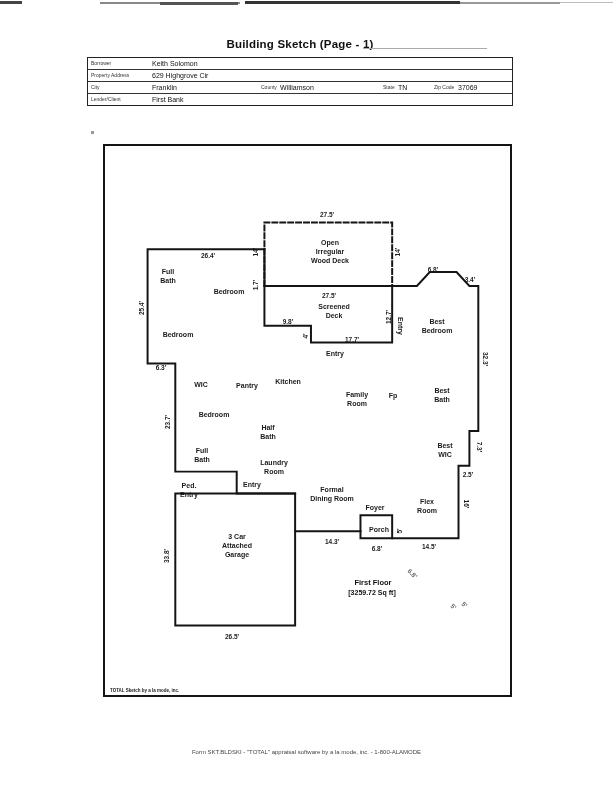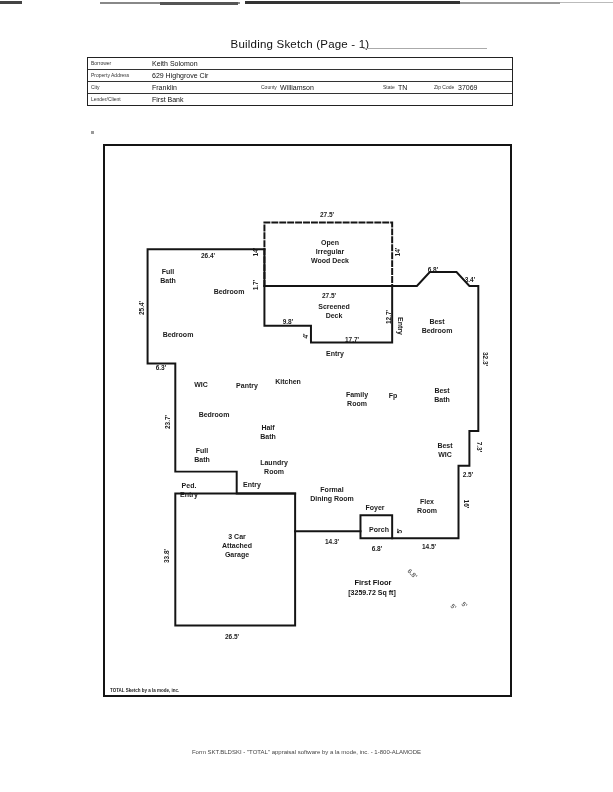--- a/index.html
+++ b/index.html
@@ -2,21 +2,21 @@
 <html><head>
 <meta charset="utf-8">
 <style>
   html,body{margin:0;padding:0;background:#888;}
   .page{position:relative;width:613px;height:792px;background:#fff;overflow:hidden;
         font-family:"Liberation Sans",sans-serif;color:#1b1b1b;}
   
   .art{position:absolute;pointer-events:none;}
   
   .title{position:absolute;left:87px;top:38px;width:426px;text-align:center;
-         font-size:11.5px;font-weight:normal;letter-spacing:.2px;color:#111;}
+         font-size:11.5px;font-weight:bold;letter-spacing:.2px;color:#111;}
   .title-line{position:absolute;left:363px;top:48px;width:124px;height:1px;background:#aaa;}
   
   .ptable{position:absolute;left:87px;top:57px;width:426px;border:1px solid #222;box-sizing:border-box;}
   .trow{position:relative;height:11px;border-bottom:1px solid #333;}
   .trow:last-child{border-bottom:none;}
   .tlabel{position:absolute;left:3px;top:2px;font-size:5px;color:#333;white-space:nowrap;}
   .tvalue{position:absolute;left:64px;top:1.5px;font-size:7px;color:#111;white-space:nowrap;}
   .c-label{position:absolute;top:2px;font-size:5px;color:#333;white-space:nowrap;}
   .c-value{position:absolute;top:1.5px;font-size:7px;color:#111;white-space:nowrap;}
   

